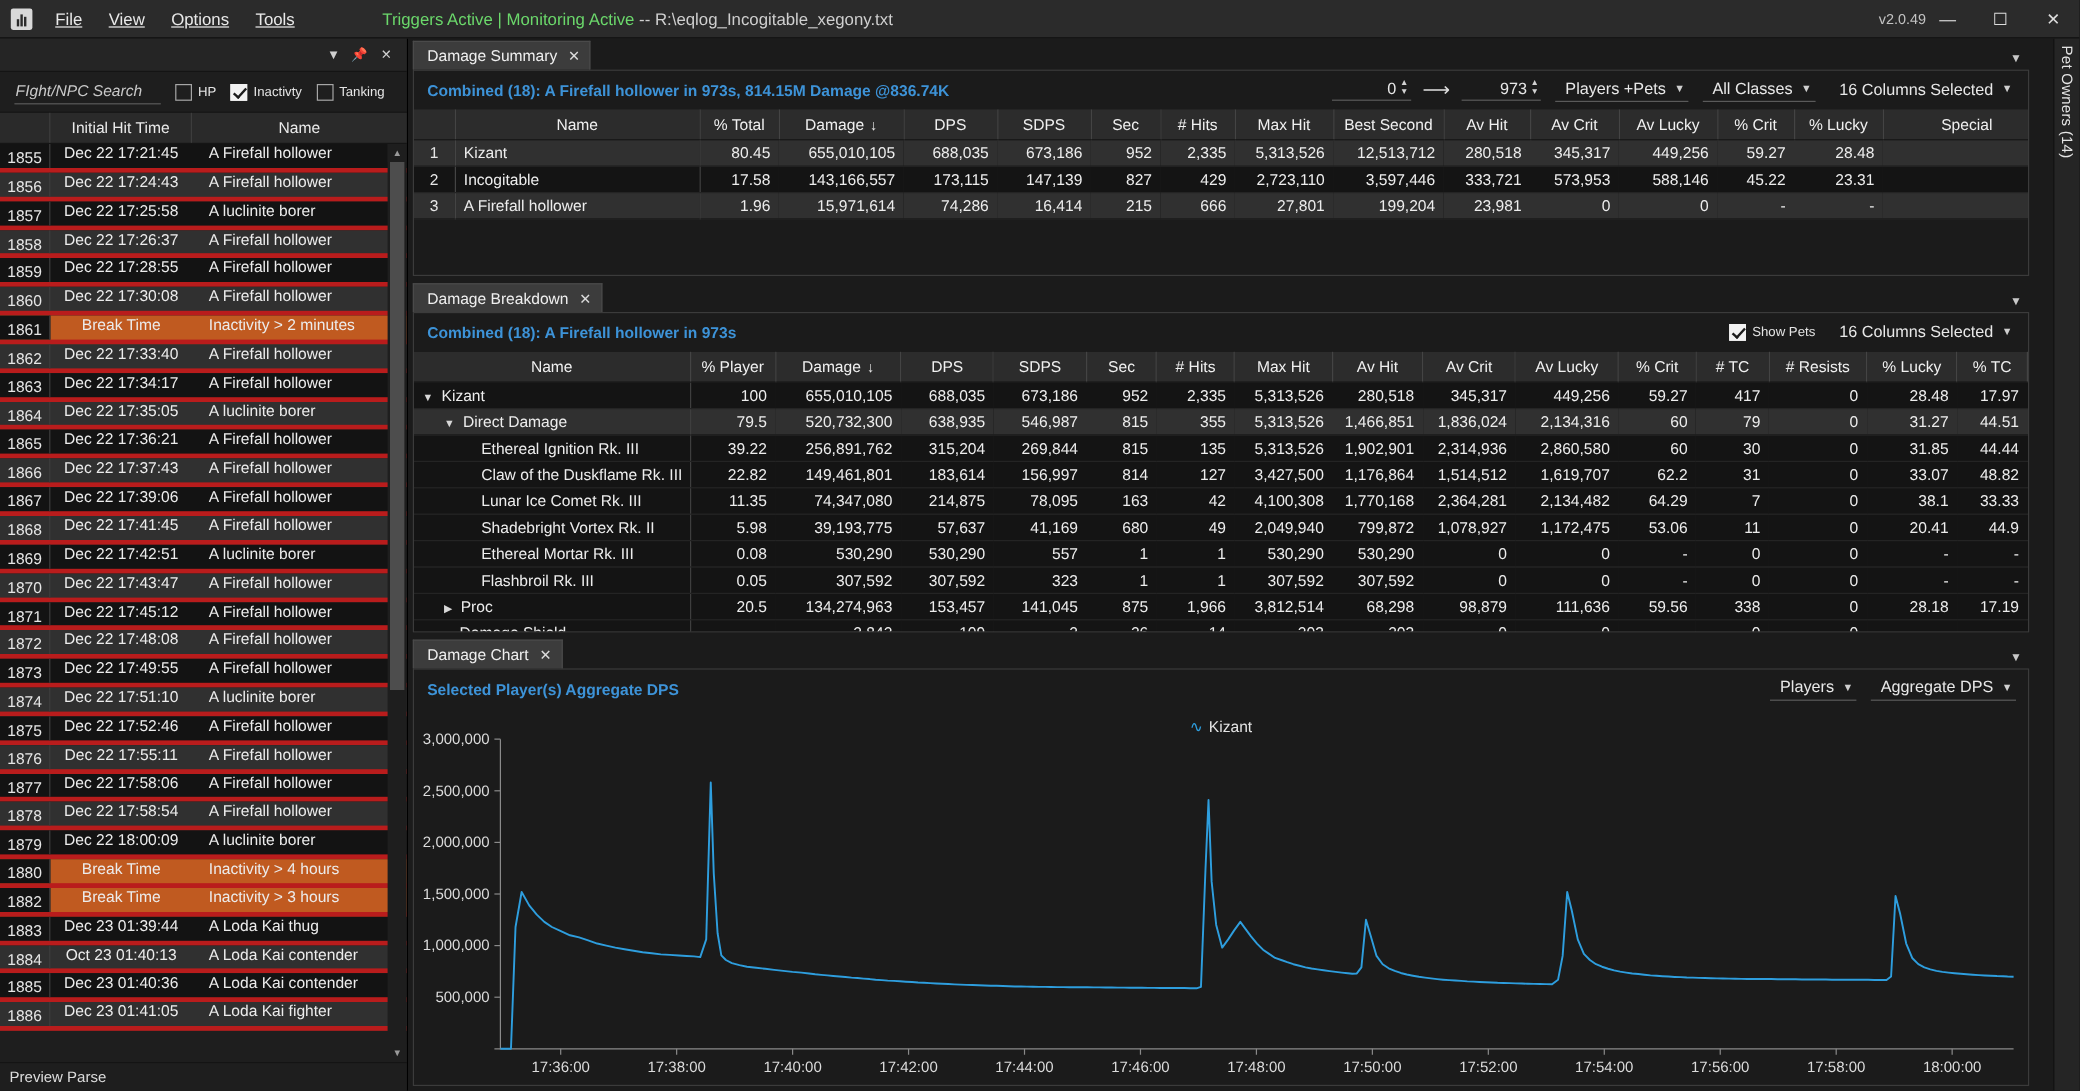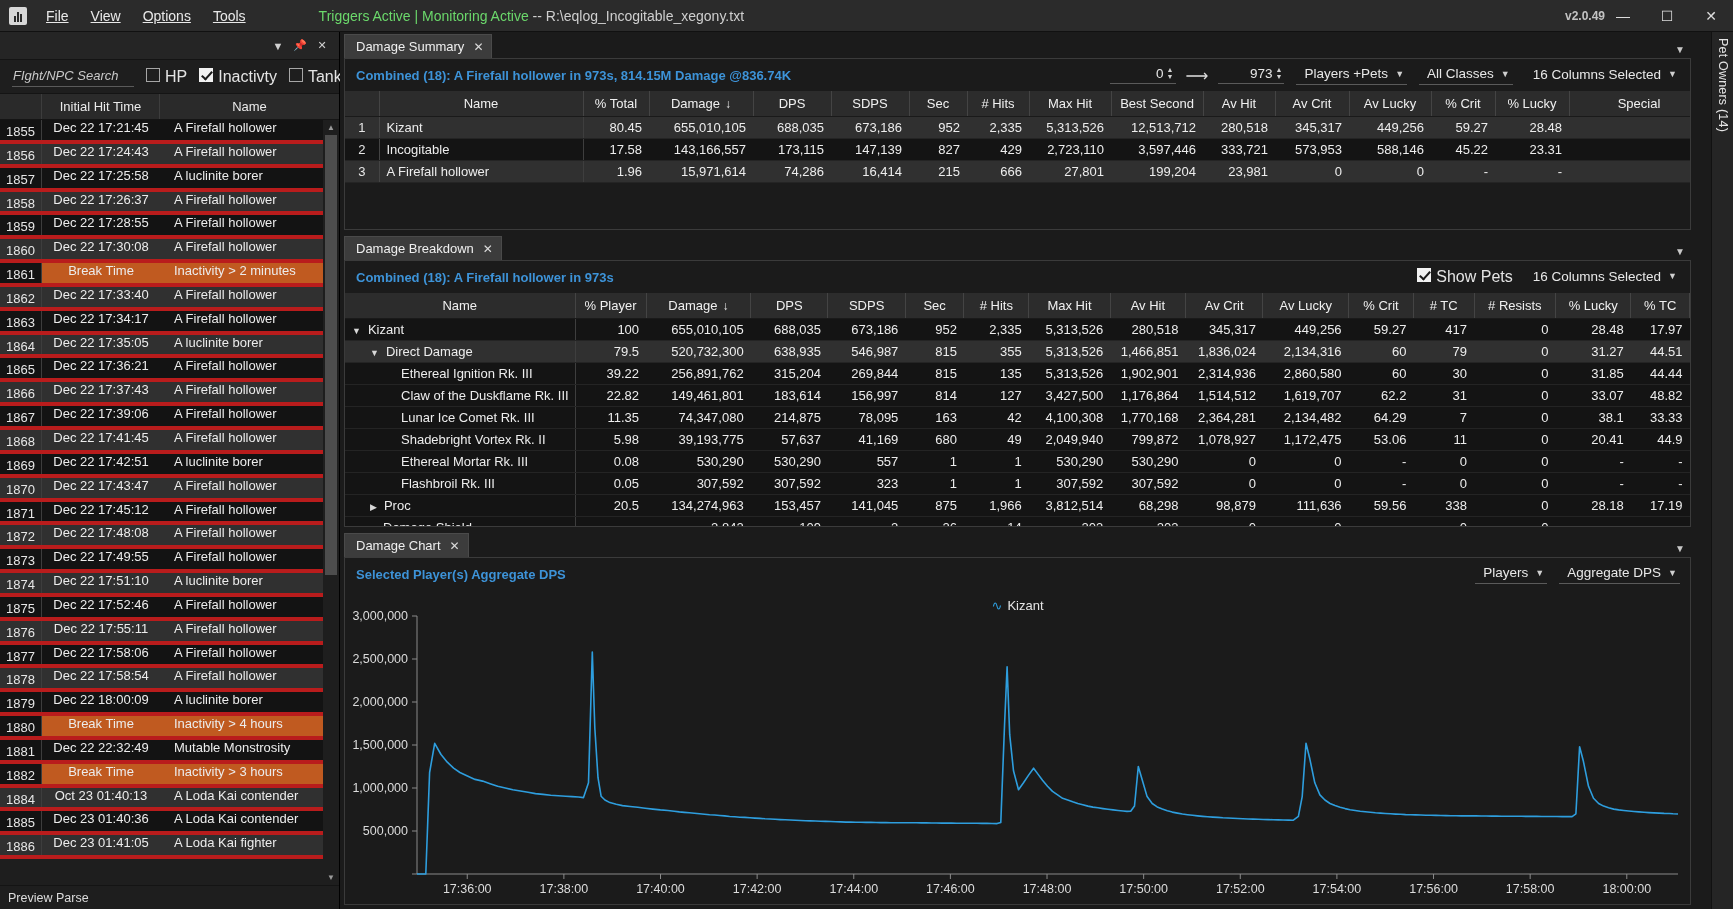--- a/index.html
+++ b/index.html
@@ -32,21 +32,21 @@
     padding: 5px 11px; font-size: 14px; color: #e9e9e9; cursor: pointer;
   }
   .menu-item u { text-decoration: underline; }
   #status-text {
     margin-left: 62px; font-size: 14px; color: #6bd86b; white-space: nowrap;
   }
   #status-text .sep { color: #6bd86b; }
   #status-text .file { color: #cfcfcf; }
   #version {
     position: absolute; right: 128px; top: 9px;
-    font-size: 12px; color: #c3c3c3; font-weight: bold;
+    font-size: 12px; color: #c3c3c3;
   }
   .winbtn {
     width: 44px; height: 32px; display: inline-flex;
     align-items: center; justify-content: center;
     font-size: 14px; color: #dcdcdc; cursor: pointer;
   }
   #wincontrols { position: absolute; right: 0; top: 0; display: flex; }
 
   
   #main { display: flex; height: 877px; }
@@ -72,22 +72,22 @@
     border-bottom: 1px solid #141414;
   }
   #search-input {
     background: transparent; border: none; border-bottom: 1px solid #5a5a5a;
     color: #d6d6d6; font-size: 13px; font-style: italic; width: 122px;
     padding: 2px 0 3px 1px; outline: none;
     font-family: "Liberation Sans", sans-serif;
   }
   #search-input::placeholder { color: #c9c9c9; font-style: italic; opacity: 1; }
   .cbx-wrap {
-    display: flex; align-items: flex-start; gap: 5px; margin-left: 12px;
-    font-size: 16px; color: #e4e4e4; cursor: pointer; white-space: nowrap;
+    display: flex; align-items: center; gap: 5px; margin-left: 12px;
+    font-size: 11px; color: #e4e4e4; cursor: pointer; white-space: nowrap;
   }
   .cbx {
     width: 14px; height: 14px; border: 1px solid #a6a6a6;
     background: #1e1e1e; display: inline-block; position: relative;
     flex: 0 0 14px;
   }
   .cbx.on { background: #f2f2f2; border-color: #f2f2f2; }
   .cbx.on::after {
     content: ""; position: absolute; left: 4px; top: 0px;
     width: 4px; height: 9px; border: solid #1b1b1b;
@@ -415,29 +415,29 @@
           <div class="fl-row even">
             <div class="c-id">1879</div>
             <div class="c-time">Dec 22 18:00:09</div>
             <div class="c-name">A luclinite borer</div>
           </div>
           <div class="fl-row brk">
             <div class="c-id">1880</div>
             <div class="c-time">Break Time</div>
             <div class="c-name">Inactivity &gt; 4 hours</div>
           </div>
-          <div class="fl-row even">
-            <div class="c-id">1881</div>
-            <div class="c-time">Dec 22 22:32:49</div>
-            <div class="c-name">Mutable Monstrosity</div>
-          </div>
           <div class="fl-row brk">
             <div class="c-id">1882</div>
             <div class="c-time">Break Time</div>
             <div class="c-name">Inactivity &gt; 3 hours</div>
+          </div>
+          <div class="fl-row even">
+            <div class="c-id">1883</div>
+            <div class="c-time">Dec 23 01:39:44</div>
+            <div class="c-name">A Loda Kai thug</div>
           </div>
           <div class="fl-row odd">
             <div class="c-id">1884</div>
             <div class="c-time">Oct 23 01:40:13</div>
             <div class="c-name">A Loda Kai contender</div>
           </div>
           <div class="fl-row even">
             <div class="c-id">1885</div>
             <div class="c-time">Dec 23 01:40:36</div>
             <div class="c-name">A Loda Kai contender</div>

